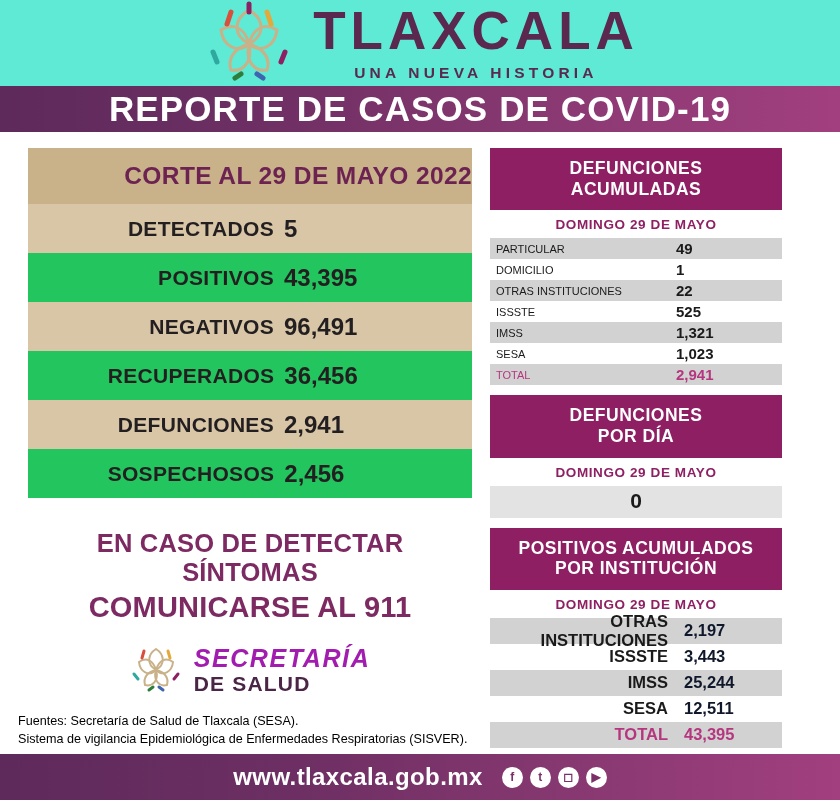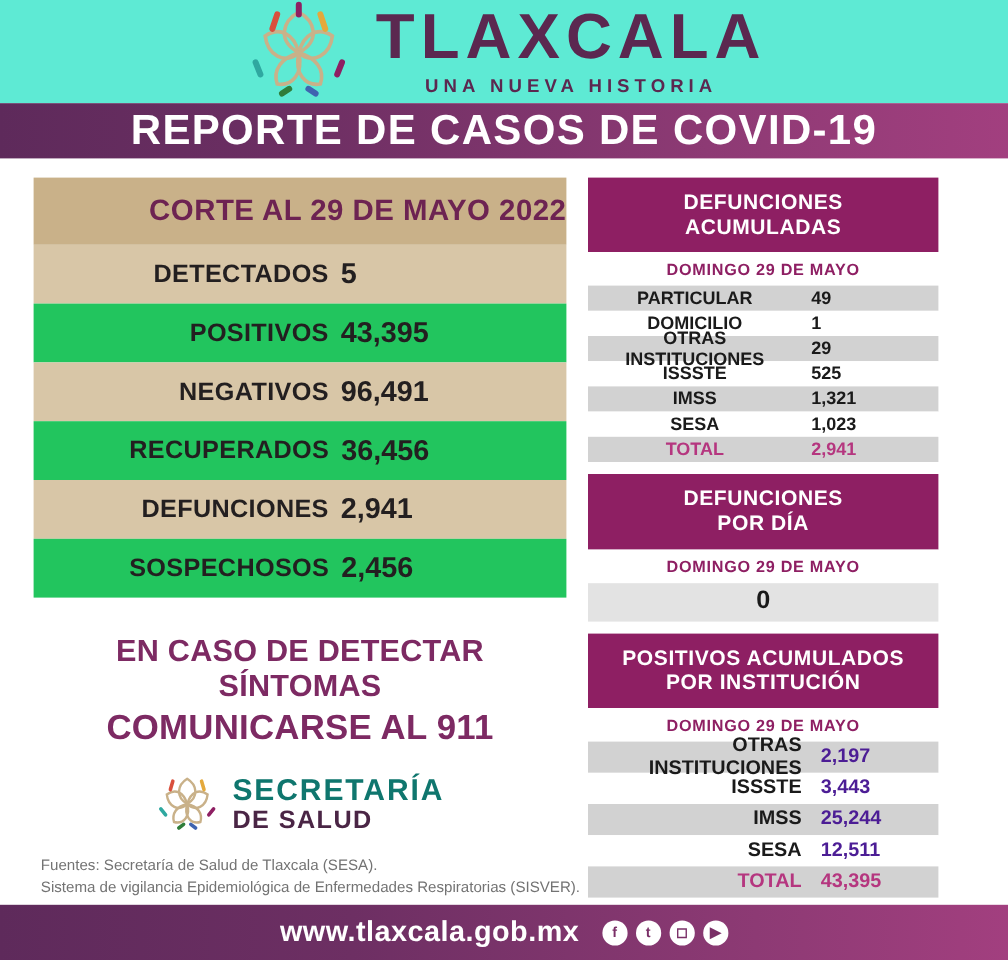--- a/index.html
+++ b/index.html
@@ -129,23 +129,24 @@
   .salud {
     margin-top: 18px;
     display: flex;
     align-items: center;
     justify-content: center;
     gap: 12px;
   }
   .salud-text .s1 {
     font-size: 25px;
     font-weight: bold;
-    color: #0f766e;
+    color: #a21caf;
     letter-spacing: 1.6px;
     line-height: 1.05;
+    font-style: italic;
   }
   .salud-text .s2 {
     font-size: 21px;
     font-weight: bold;
     color: #4a2545;
     letter-spacing: 1.2px;
     line-height: 1.1;
   }
 
   
@@ -171,24 +172,24 @@
   .drow {
     display: flex;
     align-items: center;
     height: 21px;
     padding: 0 6px;
   }
   .drow.shade { background: #d2d2d2; }
   .drow.white { background: #ffffff; }
   .drow .k {
     flex: 1;
-    text-align: center;
+    text-align: left;
     padding-right: 14px;
-    font-size: 15px;
-    font-weight: bold;
+    font-size: 11px;
+    font-weight: normal;
     color: #1a1a1a;
   }
   .drow .v {
     width: 100px;
     text-align: left;
     font-size: 15px;
     font-weight: bold;
     color: #1a1a1a;
   }
   .drow.total .k, .drow.total .v { color: #b5367f; }
@@ -214,33 +215,32 @@
     padding-right: 16px;
     font-size: 16.5px;
     font-weight: bold;
     color: #1a1a1a;
   }
   .pi-row .v {
     width: 92px;
     text-align: left;
     font-size: 16.5px;
     font-weight: bold;
-    color: #4c1d95;
+    color: #0f172a;
   }
   .pi-row.total .k, .pi-row.total .v { color: #b5367f; }
 
   
   .sources {
     position: absolute;
     left: 18px;
     bottom: 52px;
     font-size: 12.6px;
-    color: #737373;
+    color: #000000;
     line-height: 1.45;
-    margin-left: 16px;
   }
 
   
   .footer {
     position: absolute;
     left: 0; right: 0; bottom: 0;
     height: 46px;
     background: linear-gradient(90deg, #5e2a5b 0%, #6d2f63 35%, #8d3a74 75%, #a23f7f 100%);
     display: flex;
     align-items: center;
@@ -374,21 +374,21 @@
     <div class="drow shade">
       <div class="k">PARTICULAR</div>
       <div class="v">49</div>
     </div>
     <div class="drow white">
       <div class="k">DOMICILIO</div>
       <div class="v">1</div>
     </div>
     <div class="drow shade">
       <div class="k">OTRAS INSTITUCIONES</div>
-      <div class="v">29</div>
+      <div class="v">22</div>
     </div>
     <div class="drow white">
       <div class="k">ISSSTE</div>
       <div class="v">525</div>
     </div>
     <div class="drow shade">
       <div class="k">IMSS</div>
       <div class="v">1,321</div>
     </div>
     <div class="drow white">

